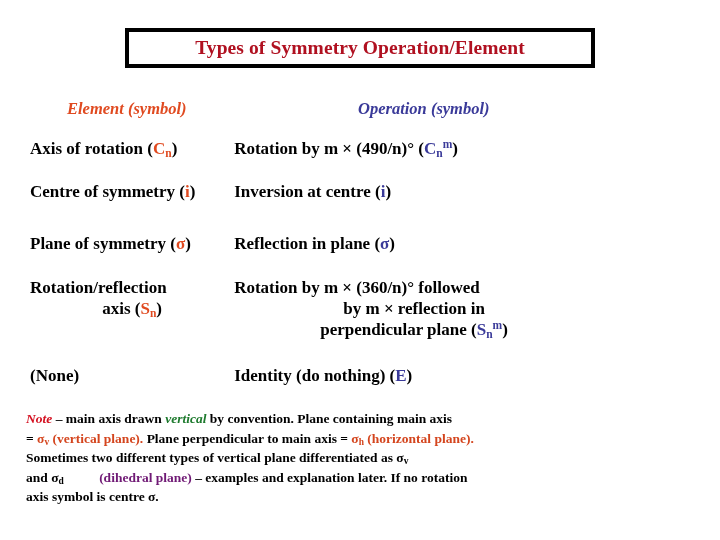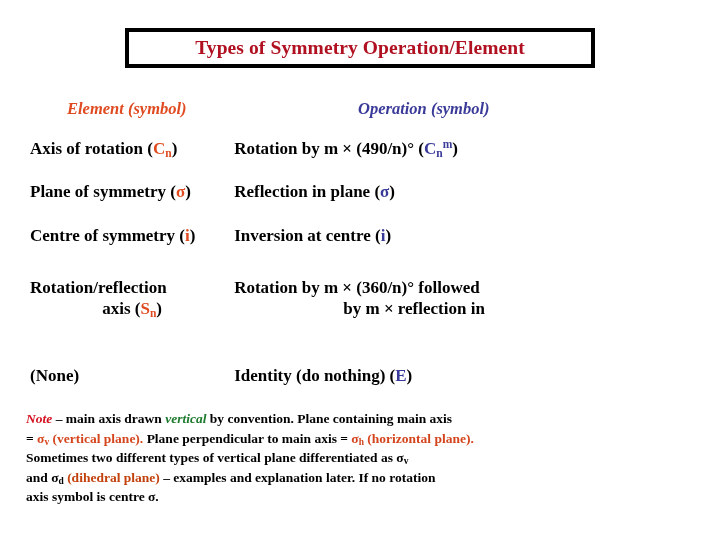--- a/index.html
+++ b/index.html
@@ -115,21 +115,21 @@
     width: 670px;
     font-size: 13.5px;
     font-weight: bold;
     line-height: 19.6px;
     color: #000000;
   }
   .note .nline { display: block; white-space: nowrap; }
   .n-note { color: #D41020; font-style: italic; font-weight: bold; }
   .n-green { color: #1E7A2E; font-style: italic; font-weight: bold; }
   .n-red { color: #D4451E; }
-  .n-blue { color: #c2410c; }
+  .n-blue { color: #701a75; margin-left: 32px; }
   .note sub { font-size: 0.7em; vertical-align: -0.26em; }
 </style>
 </head>
 <body>
 
 <div class="title-box">
   <span class="title-text">Types of Symmetry Operation/Element</span>
 </div>
 
 <div class="col-head col-head-element">Element (symbol)</div>
@@ -139,46 +139,47 @@
 
   <div class="row row-1">
     <div class="cell-left">
       <span class="ln"><span>Axis of rotation (</span><span class="sym-el"><span>C</span><sub>n</sub></span><span>)</span></span>
     </div>
     <div class="cell-right">
       <span class="ln"><span>Rotation by m × (490/n)°  (</span><span class="sym-op"><span>C</span><sub>n</sub><sup>m</sup></span><span>)</span></span>
     </div>
   </div>
 
+  <div class="row row-3">
+    <div class="cell-left">
+      <span class="ln"><span>Centre of symmetry (</span><span class="sym-el"><span>i</span></span><span>)</span></span>
+    </div>
+    <div class="cell-right">
+      <span class="ln"><span>Inversion at centre (</span><span class="sym-op"><span>i</span></span><span>)</span></span>
+    </div>
+  </div>
+
   <div class="row row-2">
     <div class="cell-left">
       <span class="ln"><span>Plane of symmetry (</span><span class="sym-el"><span>σ</span><sub></sub></span><span>)</span></span>
     </div>
     <div class="cell-right">
       <span class="ln"><span>Reflection in plane (</span><span class="sym-op"><span>σ</span><sub></sub></span><span>)</span></span>
-    </div>
-  </div>
-
-  <div class="row row-3">
-    <div class="cell-left">
-      <span class="ln"><span>Centre of symmetry (</span><span class="sym-el"><span>i</span></span><span>)</span></span>
-    </div>
-    <div class="cell-right">
-      <span class="ln"><span>Inversion at centre (</span><span class="sym-op"><span>i</span></span><span>)</span></span>
     </div>
   </div>
 
   <div class="row row-4">
     <div class="cell-left">
       <span class="ln">Rotation/reflection</span>
       <span class="ln center"><span>axis (</span><span class="sym-el"><span>S</span><sub>n</sub></span><span>)</span></span>
     </div>
     <div class="cell-right">
       <span class="ln">Rotation by m × (360/n)° followed</span>
       <span class="ln indent-r">by m × reflection in</span>
+      <span class="ln indent-r"><span>perpendicular plane (</span><span class="sym-op"><span>S</span><sub>n</sub><sup>m</sup></span><span>)</span></span>
     </div>
   </div>
 
   <div class="row row-5">
     <div class="cell-left">
       <span class="ln">(None)</span>
     </div>
     <div class="cell-right">
       <span class="ln"><span>Identity (do nothing) (</span><span class="sym-op"><span>E</span></span><span>)</span></span>
     </div>

